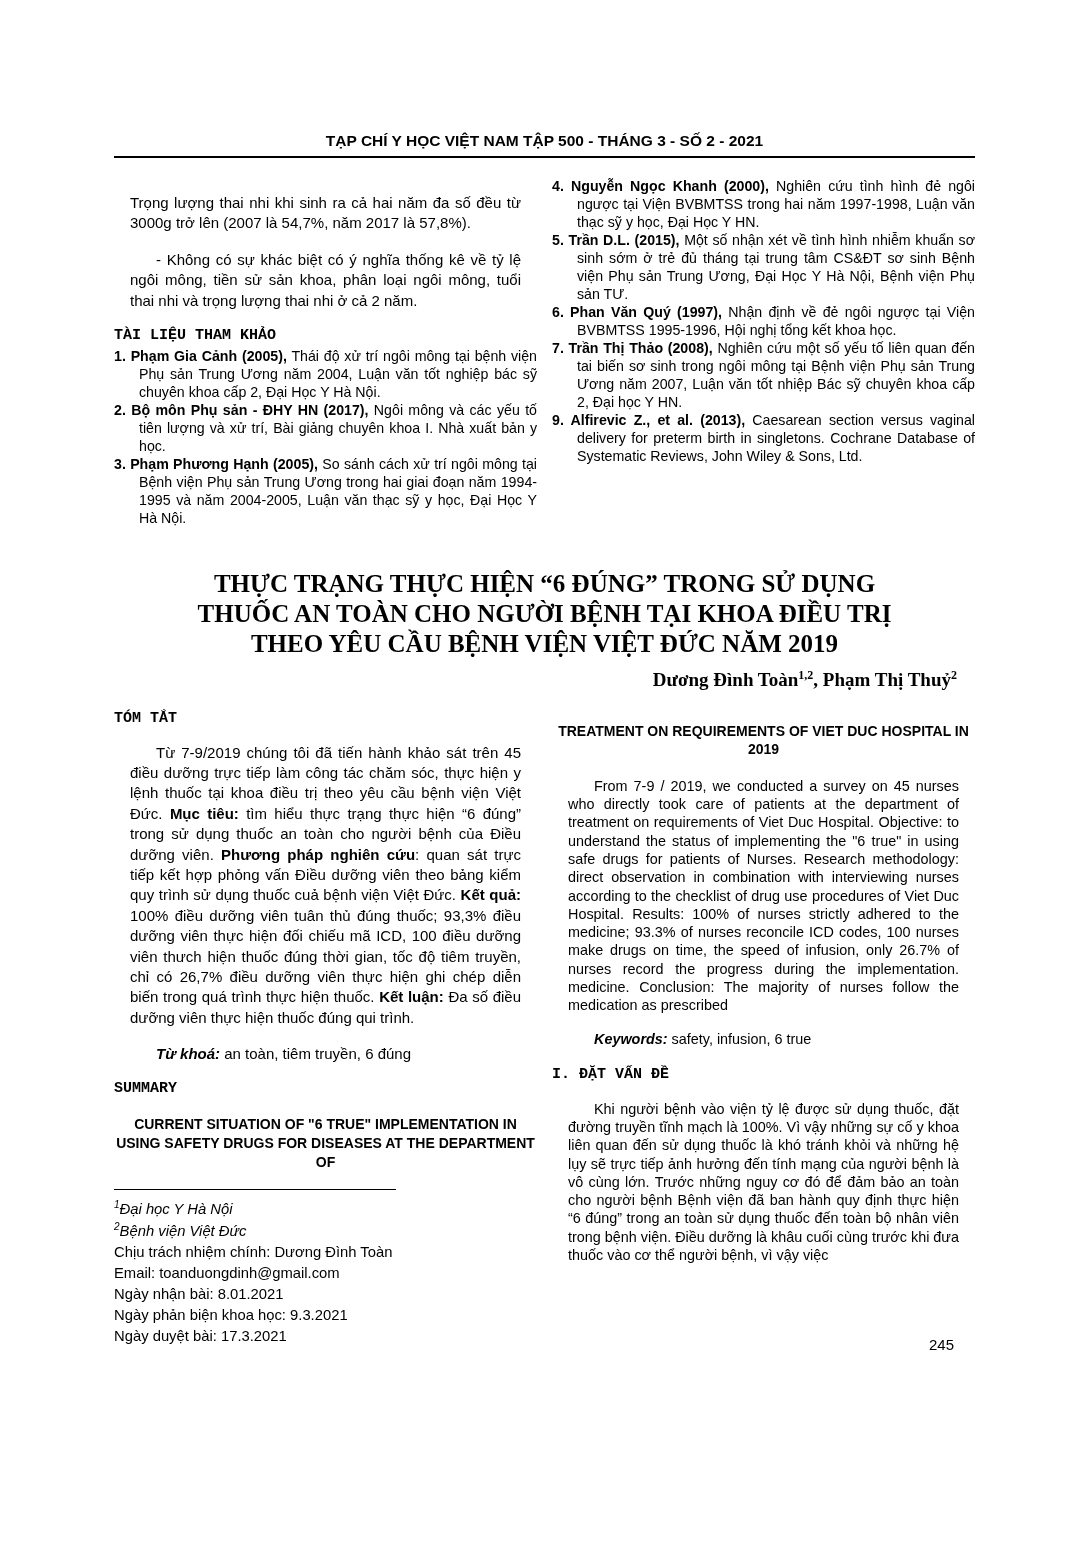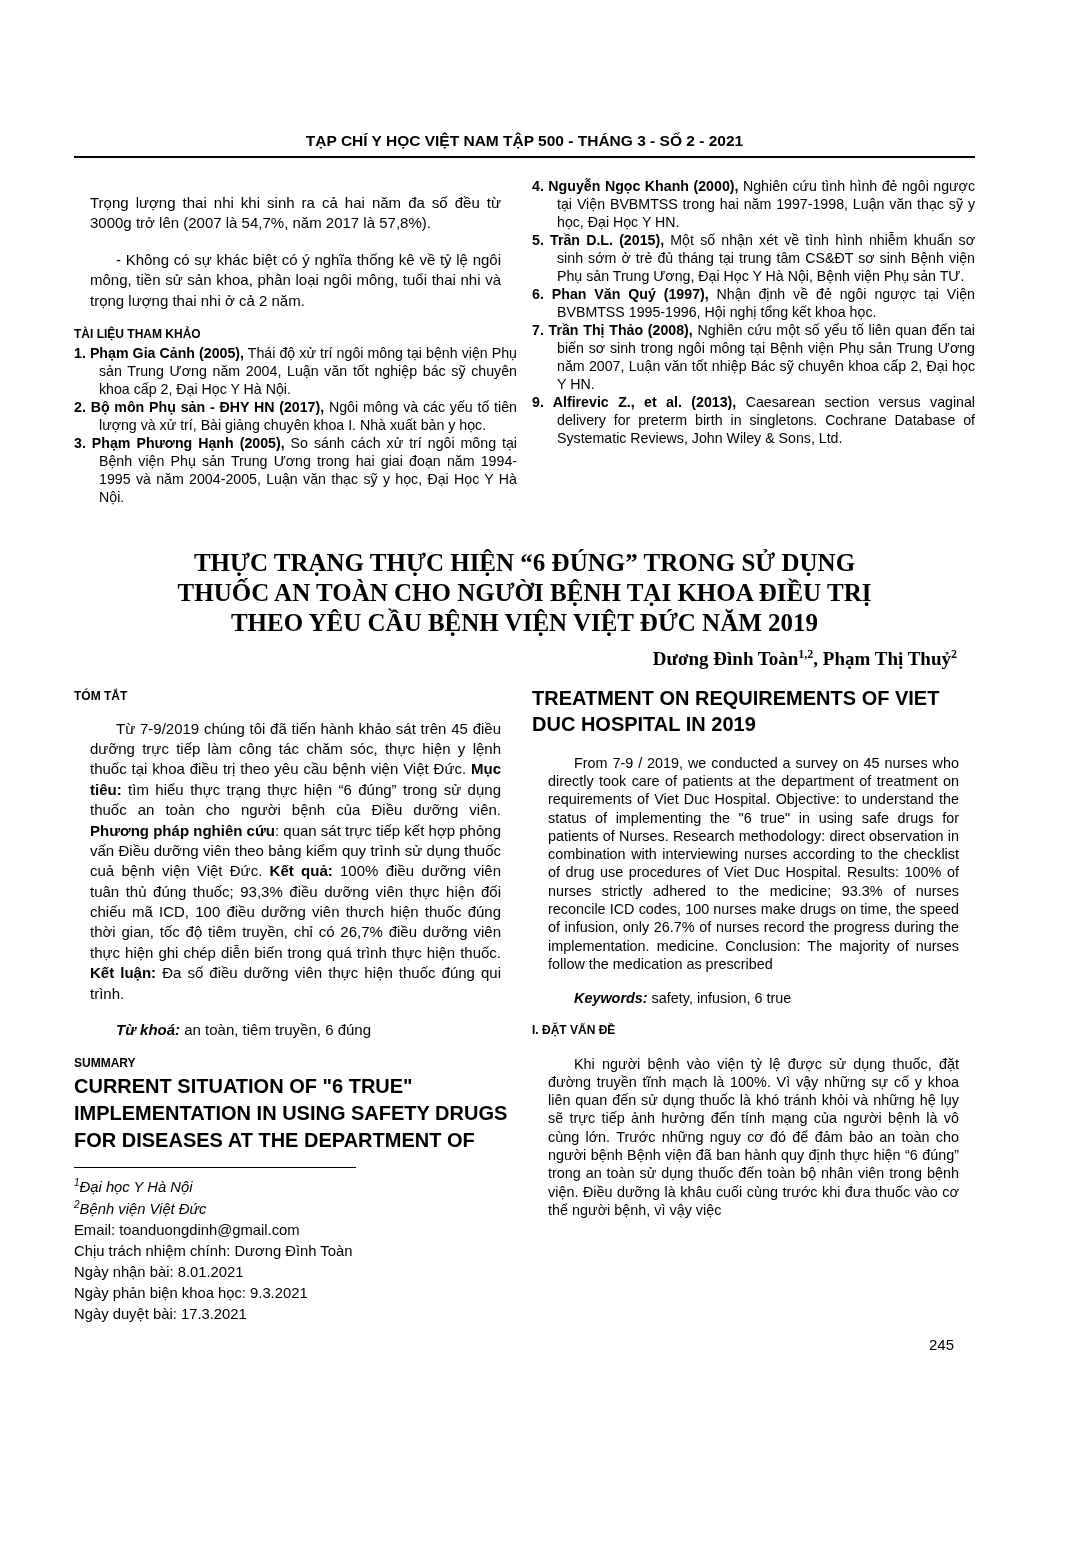--- a/index.html
+++ b/index.html
@@ -3,52 +3,52 @@
 <meta charset="utf-8">
 <style>
   * { box-sizing: border-box; }
   html, body { margin: 0; padding: 0; }
   body {
     width: 1090px; height: 1541px;
     background: #ffffff; color: #000;
     font-family: "Liberation Sans", sans-serif;
     overflow: hidden;
   }
-  .page { position: relative; width: 1090px; height: 1497px; padding: 132px 115px 0 74px; }
+  .page { position: relative; width: 1090px; height: 1497px; padding: 132px 115px 0 114px; }
 
   .journal-header {
     text-align: center; font-weight: bold; font-size: 15.5px;
     padding-bottom: 6px; border-bottom: 2px solid #000;
   }
 
   .cols { display: flex; gap: 15px; }
   .cols-top { margin-top: 19px; }
   .cols-main { margin-top: 12px; }
   .col { flex: 1 1 0; min-width: 0; }
 
   .body-text { margin: 16px; font-size: 15px; line-height: 1.36; text-align: justify; }
   .indent { text-indent: 26px; }
 
-  h3.shead { margin: 9px 0 3px 0; font-size: 12px; font-weight: bold; }
+  h3.shead { margin: 9px 0 3px 0; font-size: 15px; font-weight: bold; font-family: Liberation Mono, monospace; }
   h3.tight { margin: 6px 0 2px 0; }
 
   .ref { font-size: 14.2px; line-height: 1.27; text-align: justify; padding-left: 25px; text-indent: -25px; margin: 0; }
 
   .title-block { margin-top: 42px; }
   .article-title {
     text-align: center; font-family: "Liberation Serif", serif;
     font-weight: bold; font-size: 25px; line-height: 1.2;
   }
   .authors {
     text-align: right; font-family: "Liberation Serif", serif;
     font-weight: bold; font-size: 19px; margin-top: 9px; padding-right: 18px;
   }
   .authors sup { font-size: 12px; }
 
-  .subtitle { font-weight: bold; font-size: 20px; text-align: left; line-height: 1.33; margin: 2px 0; }
+  .subtitle { font-weight: bold; font-size: 14px; text-align: center; line-height: 1.33; margin: 18px 0; }
 
   .rbody { font-size: 14.4px; line-height: 1.27; }
 
   .kw-label { font-weight: bold; font-style: italic; }
 
   .footnote { margin-top: 14px; font-size: 14.8px; line-height: 1.42; }
   .fn-rule { width: 282px; border-top: 1.5px solid #000; margin-bottom: 8px; }
   .fn-aff { font-style: italic; }
   .fn-aff sup { font-size: 10px; }
 
@@ -125,22 +125,22 @@
       <p class="body-text indent"><span>Từ 7-9/2019 chúng tôi đã tiến hành khảo sát trên 45 điều dưỡng trực tiếp làm công tác chăm sóc, thực hiện y lệnh thuốc tại khoa điều trị theo yêu cầu bệnh viện Việt Đức. </span><b>Mục tiêu:</b><span> tìm hiểu thực trạng thực hiện “6 đúng” trong sử dụng thuốc an toàn cho người bệnh của Điều dưỡng viên. </span><b>Phương pháp nghiên cứu</b><span>: quan sát trực tiếp kết hợp phỏng vấn Điều dưỡng viên theo bảng kiểm quy trình sử dụng thuốc cuả bệnh viện Việt Đức. </span><b>Kết quả:</b><span> 100% điều dưỡng viên tuân thủ đúng thuốc; 93,3% điều dưỡng viên thực hiện đối chiếu mã ICD, 100 điều dưỡng viên thưch hiện thuốc đúng thời gian, tốc độ tiêm truyền, chỉ có 26,7% điều dưỡng viên thực hiện ghi chép diễn biến trong quá trình thực hiện thuốc. </span><b>Kết luận:</b><span> Đa số điều dưỡng viên thực hiện thuốc đúng qui trình.</span></p>
       <p class="body-text indent"><span class="kw-label">Từ khoá:</span><span> an toàn, tiêm truyền, 6 đúng</span></p>
 
       <h3 class="shead">SUMMARY</h3>
       <div class="subtitle">CURRENT SITUATION OF "6 TRUE" IMPLEMENTATION IN USING SAFETY DRUGS FOR DISEASES AT THE DEPARTMENT OF</div>
 
       <div class="footnote">
         <div class="fn-rule"></div>
         <div class="fn-aff"><sup>1</sup><span>Đại học Y Hà Nội</span></div>
         <div class="fn-aff"><sup>2</sup><span>Bệnh viện Việt Đức</span></div>
+        <div>Chịu trách nhiệm chính: Dương Đình Toàn</div>
         <div>Email: toanduongdinh@gmail.com</div>
-        <div>Chịu trách nhiệm chính: Dương Đình Toàn</div>
         <div>Ngày nhận bài: 8.01.2021</div>
         <div>Ngày phản biện khoa học: 9.3.2021</div>
         <div>Ngày duyệt bài: 17.3.2021</div>
       </div>
     </div>
 
     <div class="col rbody">
       <div class="subtitle">TREATMENT ON REQUIREMENTS OF VIET DUC HOSPITAL IN 2019</div>
       <p class="body-text rbody indent">From 7-9 / 2019, we conducted a survey on 45 nurses who directly took care of patients at the department of treatment on requirements of Viet Duc Hospital. Objective: to understand the status of implementing the "6 true" in using safe drugs for patients of Nurses. Research methodology: direct observation in combination with interviewing nurses according to the checklist of drug use procedures of Viet Duc Hospital. Results: 100% of nurses strictly adhered to the medicine; 93.3% of nurses reconcile ICD codes, 100 nurses make drugs on time, the speed of infusion, only 26.7% of nurses record the progress during the implementation. medicine. Conclusion: The majority of nurses follow the medication as prescribed</p>
       <p class="body-text rbody indent"><span class="kw-label">Keywords:</span><span> safety, infusion, 6 true</span></p>

